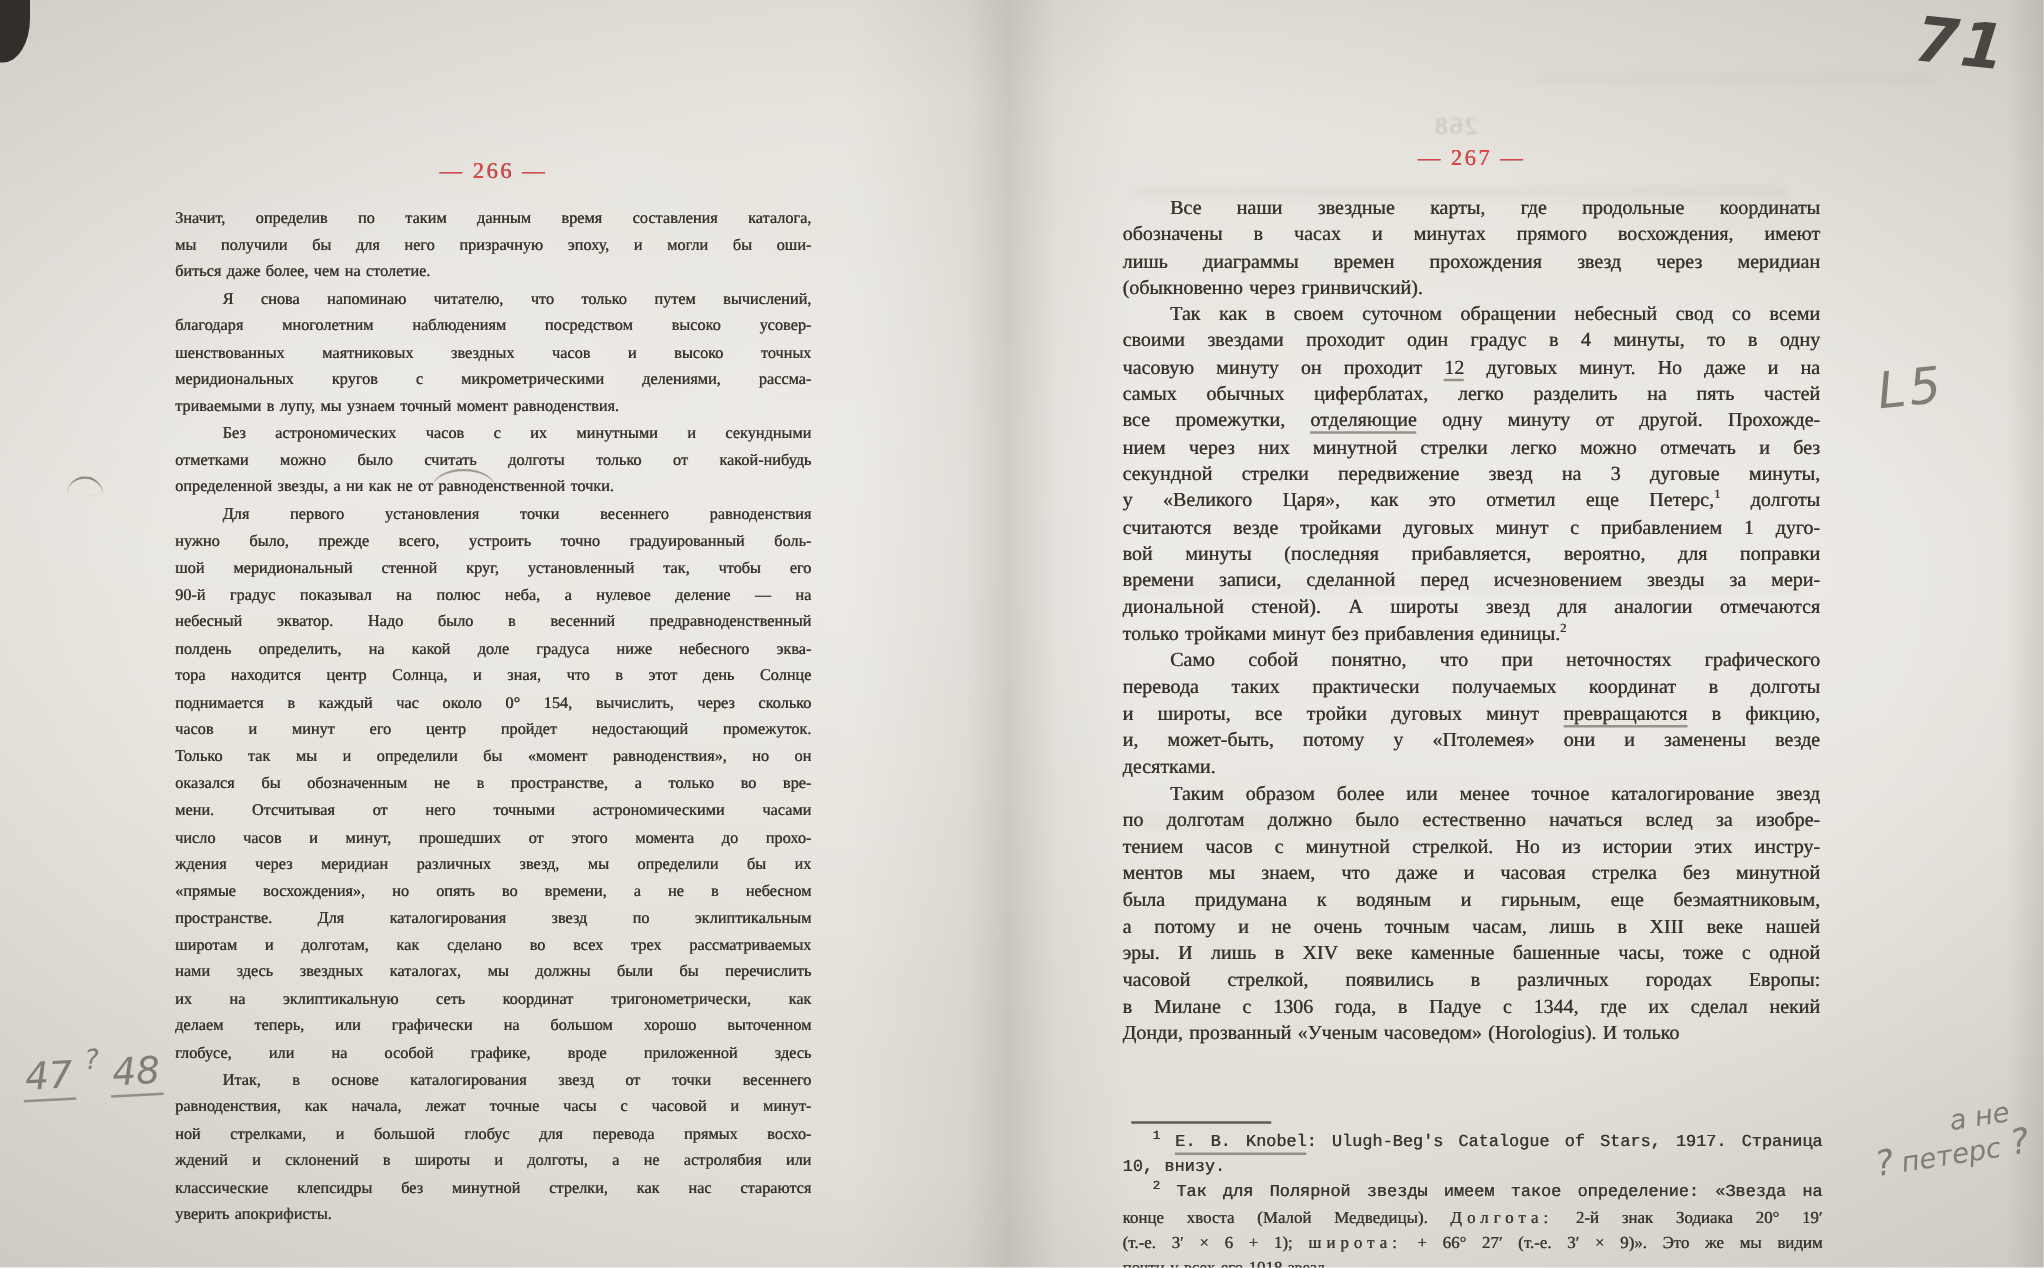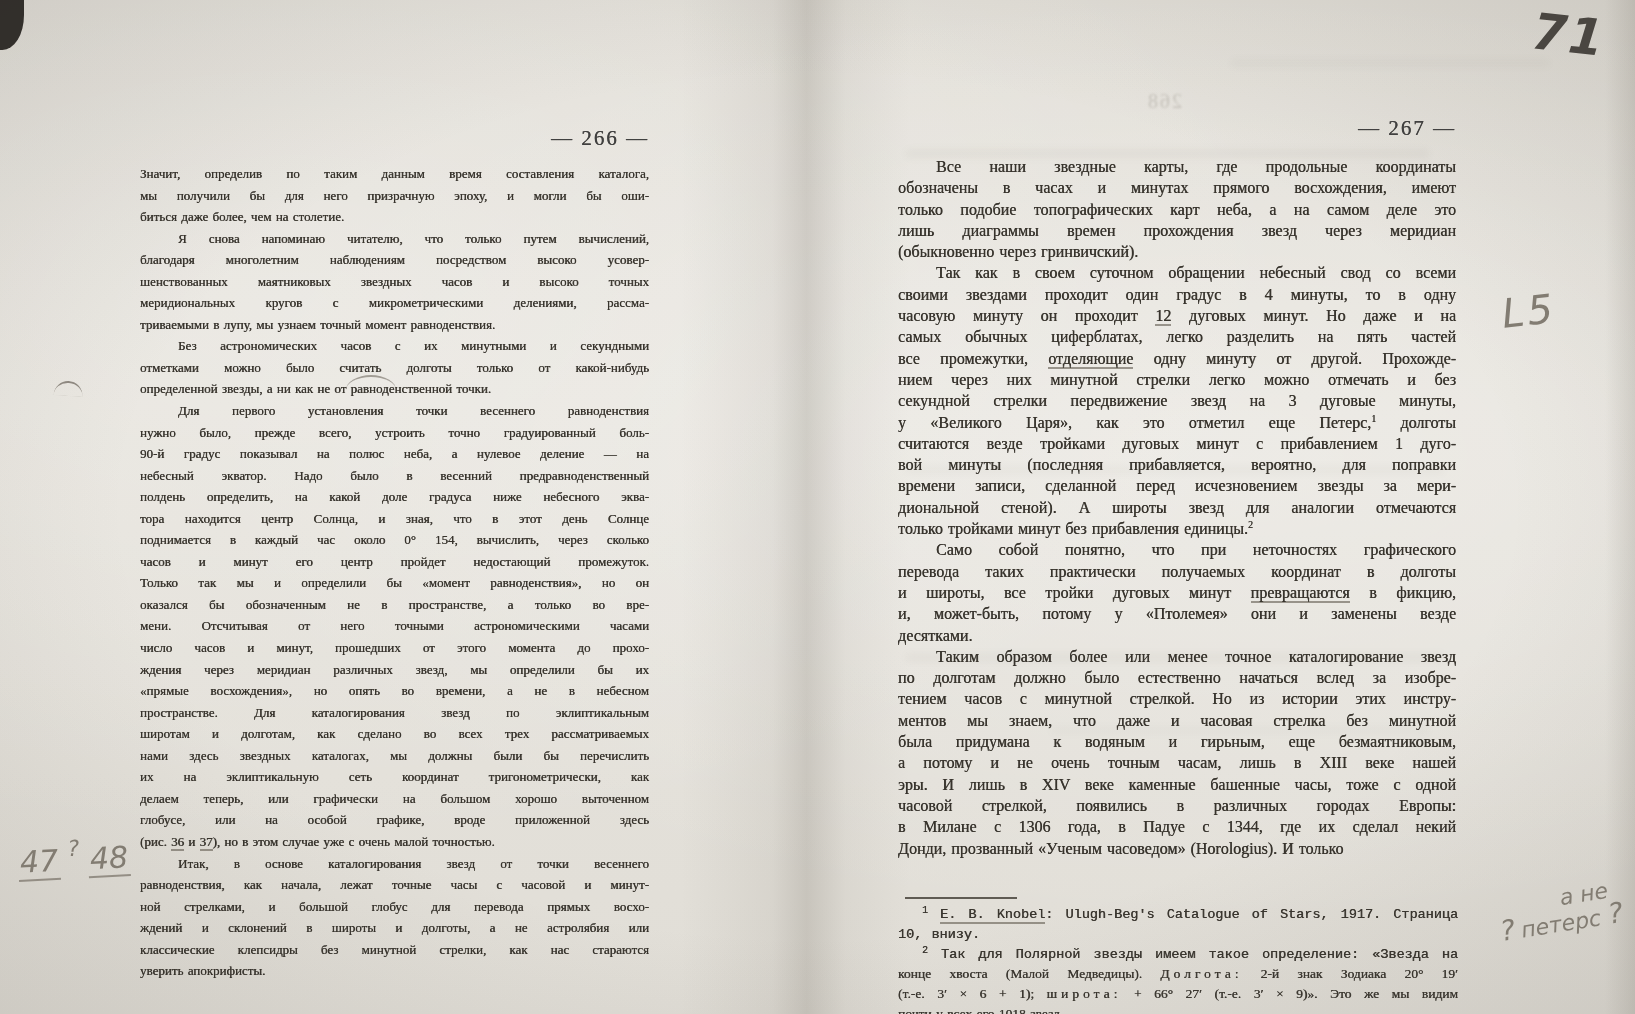--- a/index.html
+++ b/index.html
@@ -26,22 +26,22 @@
   .page-text{position:absolute;color:#37332c;
     font-family:"Liberation Serif","DejaVu Serif",serif;
     text-shadow:.35px 0 0 rgba(47,43,38,.85);
   }
   .line{text-align:justify;text-align-last:justify;word-spacing:1px;}
   .line.last{text-align-last:left;}
   .line.indent{text-indent:38px;}
   .u{border-bottom:2px solid rgba(108,101,90,.65);}
   .sup{vertical-align:super;font-size:10px;line-height:0;}
   .sp{letter-spacing:4px;}
-  .page-number{position:absolute;color:#404040;font-size:21px;letter-spacing:2px;
-    text-align:right;text-shadow:.35px 0 0 rgba(47,43,38,.85);}
+  .page-number{position:absolute;color:#ef4444;font-size:18px;letter-spacing:2px;
+    text-align:center;text-shadow:.35px 0 0 rgba(47,43,38,.85);}
   #left-text{left:140px;top:163px;width:509px;font-size:13px;line-height:21.55px;}
   #right-text{left:898px;top:156px;width:558px;font-size:16px;line-height:21.3px;}
   #right-footnotes{left:898px;top:905px;width:560px;font-size:13.5px;line-height:19.8px;color:#3a362f;}
   #right-footnotes .line.indent{text-indent:24px;font-family:Liberation Mono, monospace;}
   .footnote-rule{position:absolute;left:905px;top:897px;width:112px;height:0;
     border-top:2px solid rgba(62,57,50,.8);}
   
   .hand{position:absolute;font-family:"DejaVu Sans","Liberation Sans",sans-serif;
     font-style:italic;color:#827c72;}
   #hw-71{left:1532px;top:6px;font-size:50px;color:#4a4641;transform:rotate(6deg);
@@ -87,52 +87,51 @@
     <div class="line indent">Я снова напоминаю читателю, что только путем вычислений,</div>
     <div class="line">благодаря многолетним наблюдениям посредством высоко усовер-</div>
     <div class="line">шенствованных маятниковых звездных часов и высоко точных</div>
     <div class="line">меридиональных кругов с микрометрическими делениями, рассма-</div>
     <div class="line last">триваемыми в лупу, мы узнаем точный момент равноденствия.</div>
     <div class="line indent">Без астрономических часов с их минутными и секундными</div>
     <div class="line">отметками можно было считать долготы только от какой-нибудь</div>
     <div class="line last">определенной звезды, а ни как не от равноденственной точки.</div>
     <div class="line indent">Для первого установления точки весеннего равноденствия</div>
     <div class="line">нужно было, прежде всего, устроить точно градуированный боль-</div>
+    <div class="line">шой меридиональный стенной круг, установленный так, чтобы его</div>
     <div class="line">90-й градус показывал на полюс неба, а нулевое деление — на</div>
     <div class="line">небесный экватор. Надо было в весенний предравноденственный</div>
     <div class="line">полдень определить, на какой доле градуса ниже небесного эква-</div>
     <div class="line">тора находится центр Солнца, и зная, что в этот день Солнце</div>
     <div class="line">поднимается в каждый час около 0° 154, вычислить, через сколько</div>
     <div class="line">часов и минут его центр пройдет недостающий промежуток.</div>
     <div class="line">Только так мы и определили бы «момент равноденствия», но он</div>
     <div class="line">оказался бы обозначенным не в пространстве, а только во вре-</div>
     <div class="line">мени. Отсчитывая от него точными астрономическими часами</div>
     <div class="line">число часов и минут, прошедших от этого момента до прохо-</div>
     <div class="line">ждения через меридиан различных звезд, мы определили бы их</div>
     <div class="line">«прямые восхождения», но опять во времени, а не в небесном</div>
     <div class="line">пространстве. Для каталогирования звезд по эклиптикальным</div>
     <div class="line">широтам и долготам, как сделано во всех трех рассматриваемых</div>
     <div class="line">нами здесь звездных каталогах, мы должны были бы перечислить</div>
     <div class="line">их на эклиптикальную сеть координат тригонометрически, как</div>
     <div class="line">делаем теперь, или графически на большом хорошо выточенном</div>
     <div class="line">глобусе, или на особой графике, вроде приложенной здесь</div>
-    <div class="line last">(рис. <span class="u">36</span> и <span class="u">37</span>), но в этом случае уже с очень малой точностью.</div>
     <div class="line indent">Итак, в основе каталогирования звезд от точки весеннего</div>
     <div class="line">равноденствия, как начала, лежат точные часы с часовой и минут-</div>
     <div class="line">ной стрелками, и большой глобус для перевода прямых восхо-</div>
     <div class="line">ждений и склонений в широты и долготы, а не астролябия или</div>
     <div class="line">классические клепсидры без минутной стрелки, как нас стараются</div>
     <div class="line last">уверить апокрифисты.</div>
   </div>
 
 <div class="page-number" style="left:898px;top:116px;width:558px">— 267 —</div>
 <div id="right-text" class="page-text">
     <div class="line indent">Все наши звездные карты, где продольные координаты</div>
     <div class="line">обозначены в часах и минутах прямого восхождения, имеют</div>
-    <div class="line">только подобие топографических карт неба, а на самом деле это</div>
     <div class="line">лишь диаграммы времен прохождения звезд через меридиан</div>
     <div class="line last">(обыкновенно через гринвичский).</div>
     <div class="line indent">Так как в своем суточном обращении небесный свод со всеми</div>
     <div class="line">своими звездами проходит один градус в 4 минуты, то в одну</div>
     <div class="line">часовую минуту он проходит <span class="u">12</span> дуговых минут. Но даже и на</div>
     <div class="line">самых обычных циферблатах, легко разделить на пять частей</div>
     <div class="line">все промежутки, <span class="u">отделяющие</span> одну минуту от другой. Прохожде-</div>
     <div class="line">нием через них минутной стрелки легко можно отмечать и без</div>
     <div class="line">секундной стрелки передвижение звезд на 3 дуговые минуты,</div>
     <div class="line">у «Великого Царя», как это отметил еще Петерс,<span class="sup">1</span> долготы</div>

